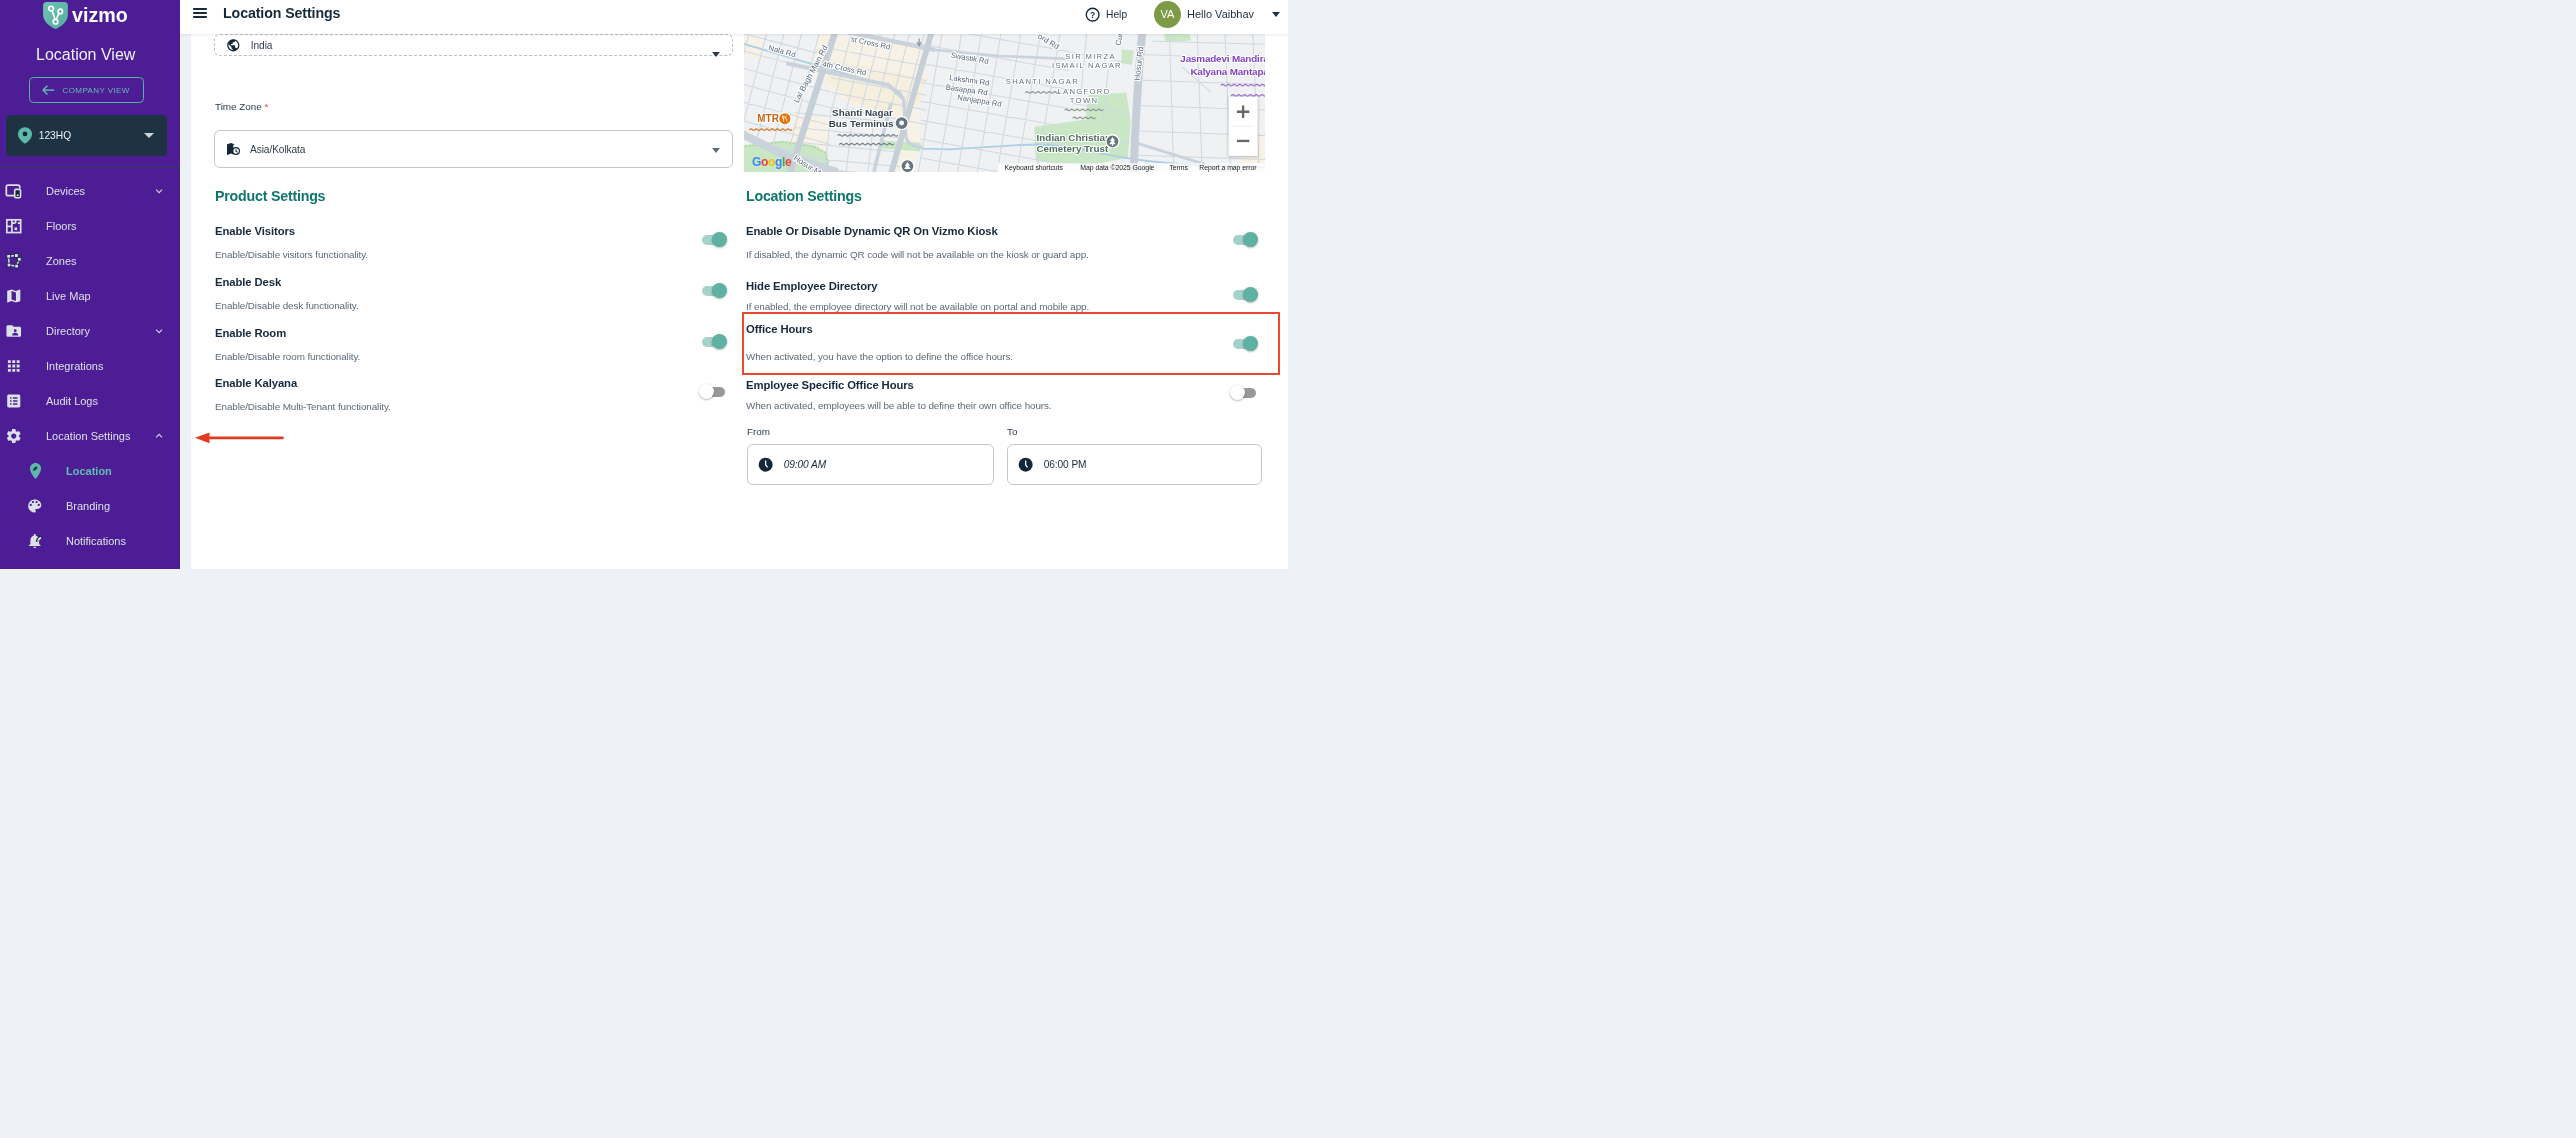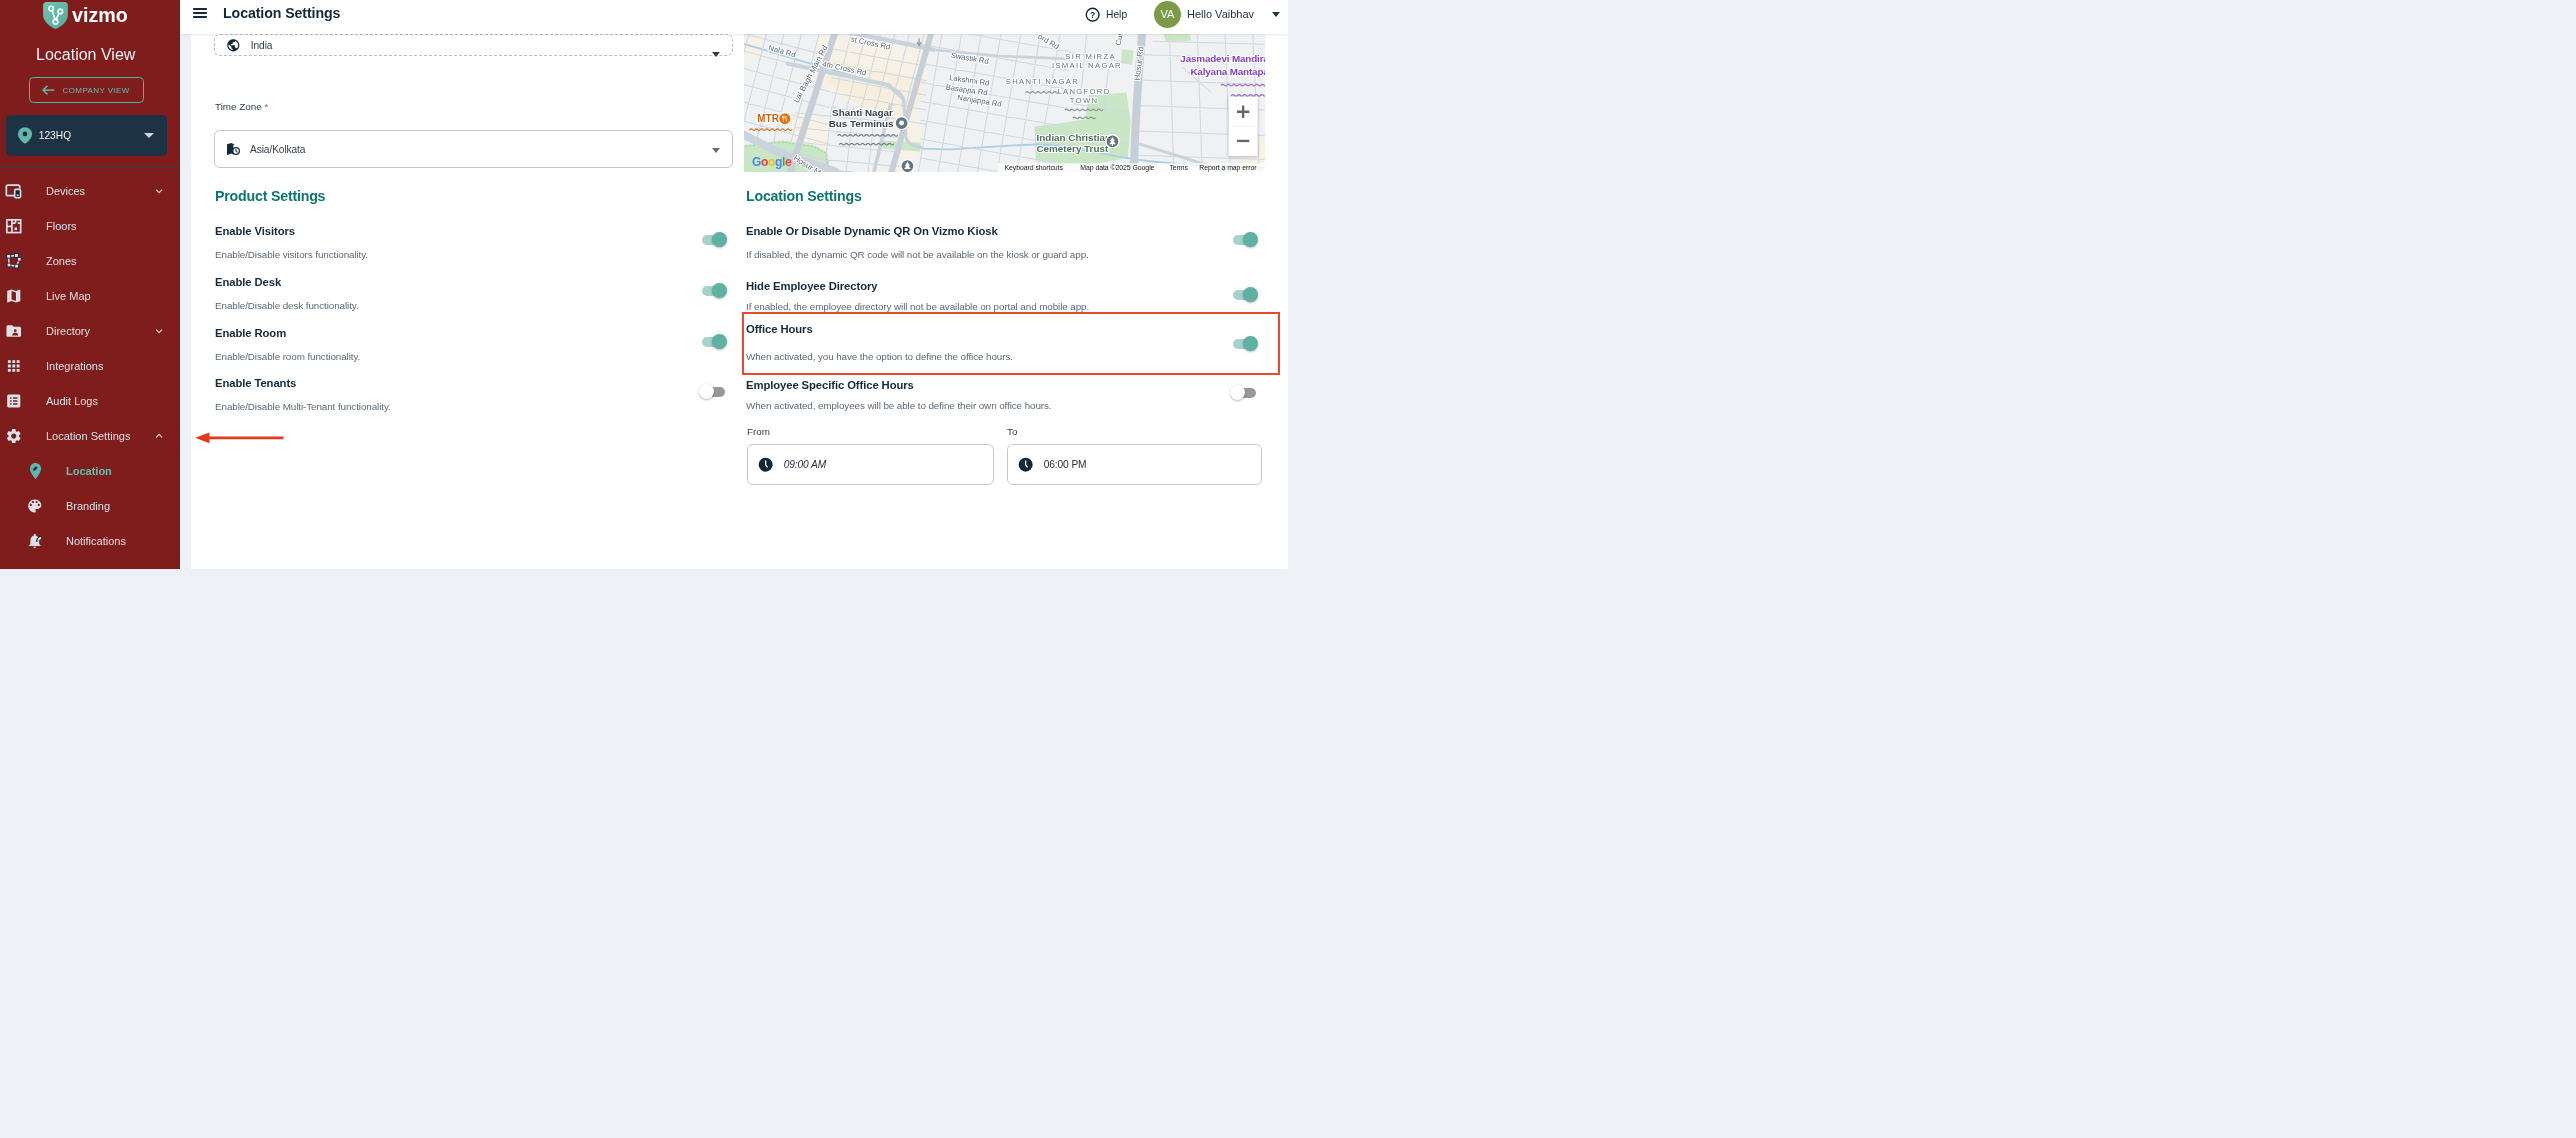--- a/index.html
+++ b/index.html
@@ -1,21 +1,21 @@
 <!DOCTYPE html>
 <html style="font-size:11.7px"><head>
 <meta charset="utf-8">
 <style>
   * { margin:0; padding:0; box-sizing:border-box; }
   html,body { width:1288px; height:569px; overflow:hidden; }
   body { font-family:"Liberation Sans", sans-serif; background:#eef2f6; position:relative; }
   .abs { position:absolute; }
 
   
-  #sidebar { position:absolute; left:0; top:0; width:180px; height:639px; background:#7f1d1d; z-index:30;text-decoration:underline; }
+  #sidebar { position:absolute; left:0; top:0; width:180px; height:639px; background:#4c1d95; z-index:30;text-decoration:underline; }
   #logo { position:absolute; left:43px; top:2.2px; }
   #logotext { position:absolute; left:72px; top:3.6px; font-size:19.7px; font-weight:bold; color:#fff; letter-spacing:0px; }
   #lv-title { position:absolute; left:36px; top:46px; font-size:16px; color:#eef1f3; }
   #cv-btn { position:absolute; left:28.5px; top:77px; width:115px; height:26px; border:0.7px solid #55b3a6; border-radius:4.4px; color:#64bcae; font-size:8px; letter-spacing:0.4px; display:flex; align-items:center; justify-content:center; gap:7.3px; }
   #hq { position:absolute; left:5.8px; top:115px; width:161px; height:41px; background:#1d3344; border-radius:4.4px; display:flex; align-items:center; }
   #hq .pin { margin-left:12.4px; }
   #hq .txt { margin-left:6.6px; color:#f0f3f5; font-size:10.2px; }
   #hq .car { position:absolute; right:13px; top:18px; width:0; height:0; border-left:5.1px solid transparent; border-right:5.1px solid transparent; border-top:5.8px solid #cfd6da; }
   #sb-divider { position:absolute; left:0; top:166px; width:180px; height:0.7px; background:#2e4150; }
   .mi { position:absolute; left:0; width:180px; height:35px; }
@@ -240,21 +240,21 @@
 <div class="tg" style="left:702px; top:282px;">
     <div class="track"></div>
     <div class="thumb"></div>
   </div>
 <div class="rowt" style="left:215px; top:328px;">Enable Room</div>
 <div class="rowd" style="left:215px; top:352px;">Enable/Disable room functionality.</div>
 <div class="tg" style="left:702px; top:333px;">
     <div class="track"></div>
     <div class="thumb"></div>
   </div>
-<div class="rowt" style="left:215px; top:378px;">Enable Tenants</div>
+<div class="rowt" style="left:215px; top:378px;">Enable Kalyana</div>
 <div class="rowd" style="left:215px; top:402px;">Enable/Disable Multi-Tenant functionality.</div>
 <div class="tg off" style="left:702px; top:383px;">
     <div class="track"></div>
     <div class="thumb"></div>
   </div>
 
 <h2 class="sect" style="left:746px; top:189px;">Location Settings</h2>
 <div class="rowt" style="left:746px; top:226px;">Enable Or Disable Dynamic QR On Vizmo Kiosk</div>
 <div class="rowd" style="left:746px; top:250px;">If disabled, the dynamic QR code will not be available on the kiosk or guard app.</div>
 <div class="tg" style="left:1233px; top:231px;">

